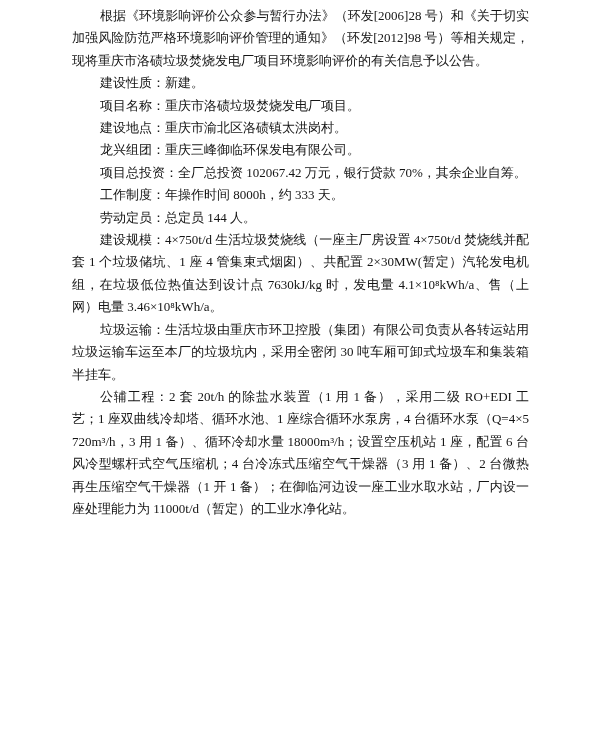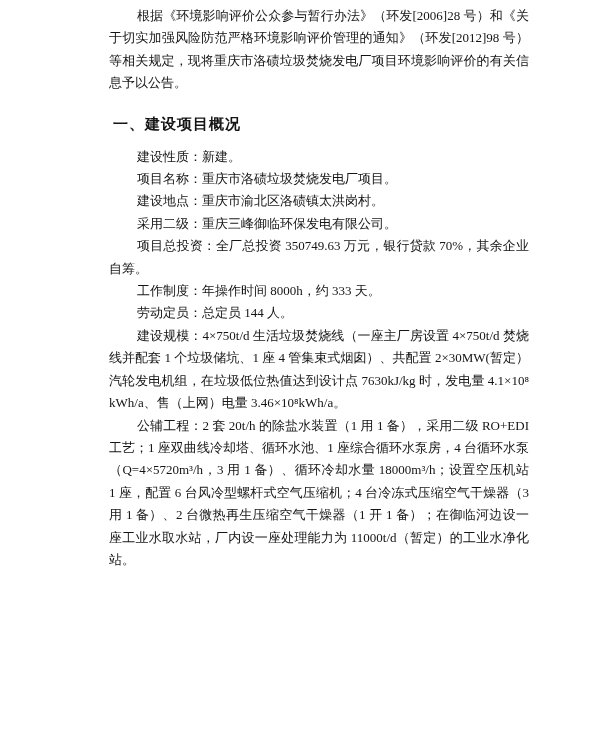--- a/index.html
+++ b/index.html
@@ -6,21 +6,21 @@
     margin: 0;
     padding: 0;
     background: #ffffff;
   }
   .page {
     position: relative;
     box-sizing: border-box;
     width: 600px;
     height: 600px;
     background: #ffffff;
-    padding: 5px 71px 0 109px;
+    padding: 5px 71px 0 72px;
     font-family: "Liberation Serif", "DejaVu Serif", serif;
     font-size: 13px;
     line-height: 22.4px;
     color: #141414;
     overflow: hidden;
   }
   .para {
     margin: 0;
     text-align: justify;
     text-indent: 28px;
@@ -42,26 +42,26 @@
     text-indent: 0;
   }
 </style>
 </head>
 <body>
 
 <div class="page">
 
   <p class="para">根据《环境影响评价公众参与暂行办法》（环发[2006]28 号）和《关于切实加强风险防范严格环境影响评价管理的通知》（环发[2012]98 号）等相关规定，现将重庆市洛碛垃圾焚烧发电厂项目环境影响评价的有关信息予以公告。</p>
 
-  <h2 class="para section-heading">一、建设项目概况</h2>
 
 
   <p class="para">建设性质：新建。</p>
   <p class="para">项目名称：重庆市洛碛垃圾焚烧发电厂项目。</p>
   <p class="para">建设地点：重庆市渝北区洛碛镇太洪岗村。</p>
-  <p class="para">采用二级：重庆三峰御临环保发电有限公司。</p>
-  <p class="para">项目总投资：全厂总投资 350749.63 万元，银行贷款 70%，其余企业自筹。</p>
+  <p class="para">龙兴组团：重庆三峰御临环保发电有限公司。</p>
+  <p class="para">项目总投资：全厂总投资 102067.42 万元，银行贷款 70%，其余企业自筹。</p>
   <p class="para">工作制度：年操作时间 8000h，约 333 天。</p>
   <p class="para">劳动定员：总定员 144 人。</p>
   <p class="para">建设规模：4×750t/d 生活垃圾焚烧线（一座主厂房设置 4×750t/d 焚烧线并配套 1 个垃圾储坑、1 座 4 管集束式烟囱）、共配置 2×30MW(暂定）汽轮发电机组，在垃圾低位热值达到设计点 7630kJ/kg 时，发电量 4.1×10⁸kWh/a、售（上网）电量 3.46×10⁸kWh/a。</p>
+  <p class="para">垃圾运输：生活垃圾由重庆市环卫控股（集团）有限公司负责从各转运站用垃圾运输车运至本厂的垃圾坑内，采用全密闭 30 吨车厢可卸式垃圾车和集装箱半挂车。</p>
   <p class="para">公辅工程：2 套 20t/h 的除盐水装置（1 用 1 备），采用二级 RO+EDI 工艺；1 座双曲线冷却塔、循环水池、1 座综合循环水泵房，4 台循环水泵（Q=4×5720m³/h，3 用 1 备）、循环冷却水量 18000m³/h；设置空压机站 1 座，配置 6 台风冷型螺杆式空气压缩机；4 台冷冻式压缩空气干燥器（3 用 1 备）、2 台微热再生压缩空气干燥器（1 开 1 备）；在御临河边设一座工业水取水站，厂内设一座处理能力为 11000t/d（暂定）的工业水净化站。</p>
 
 </div>
 
 </body></html>

